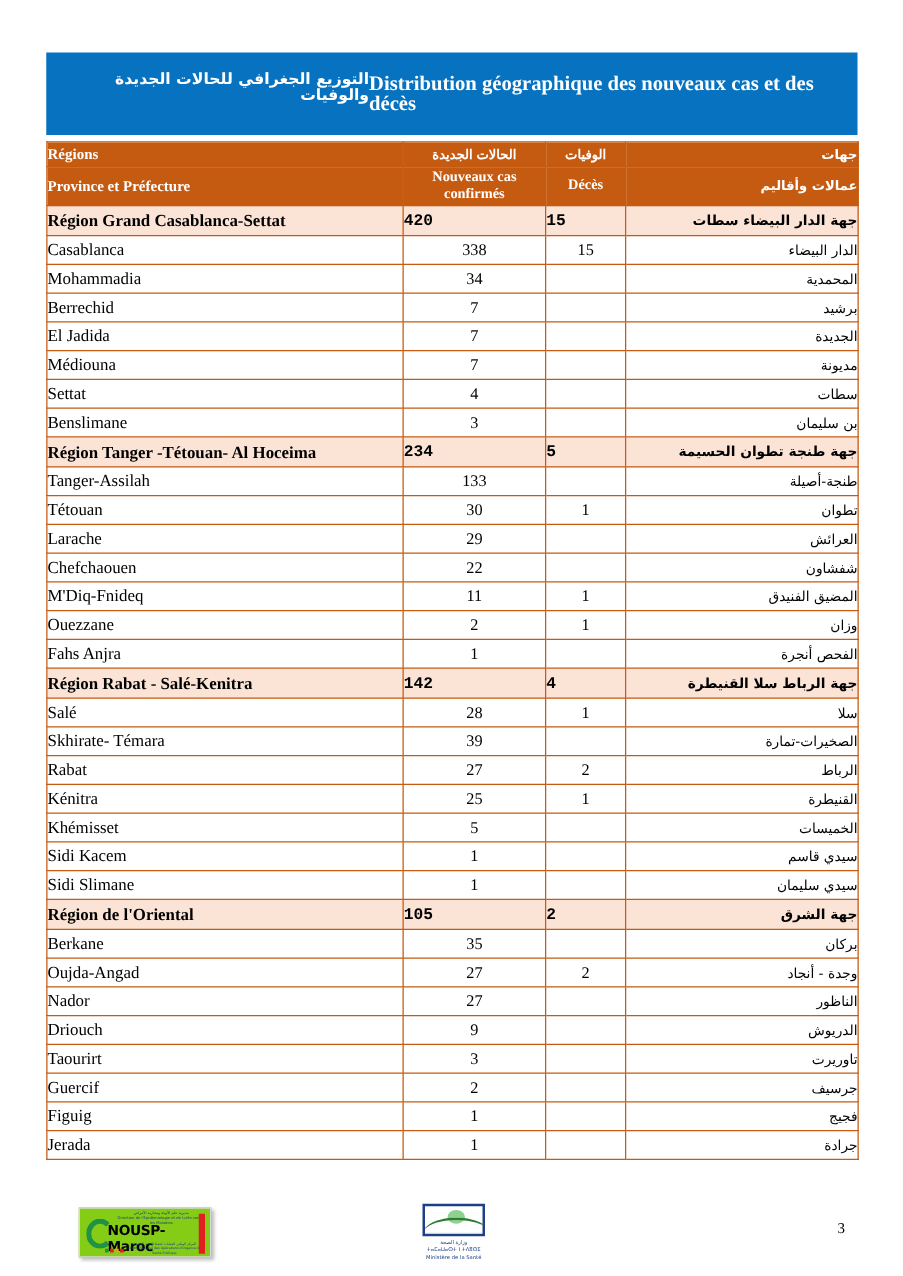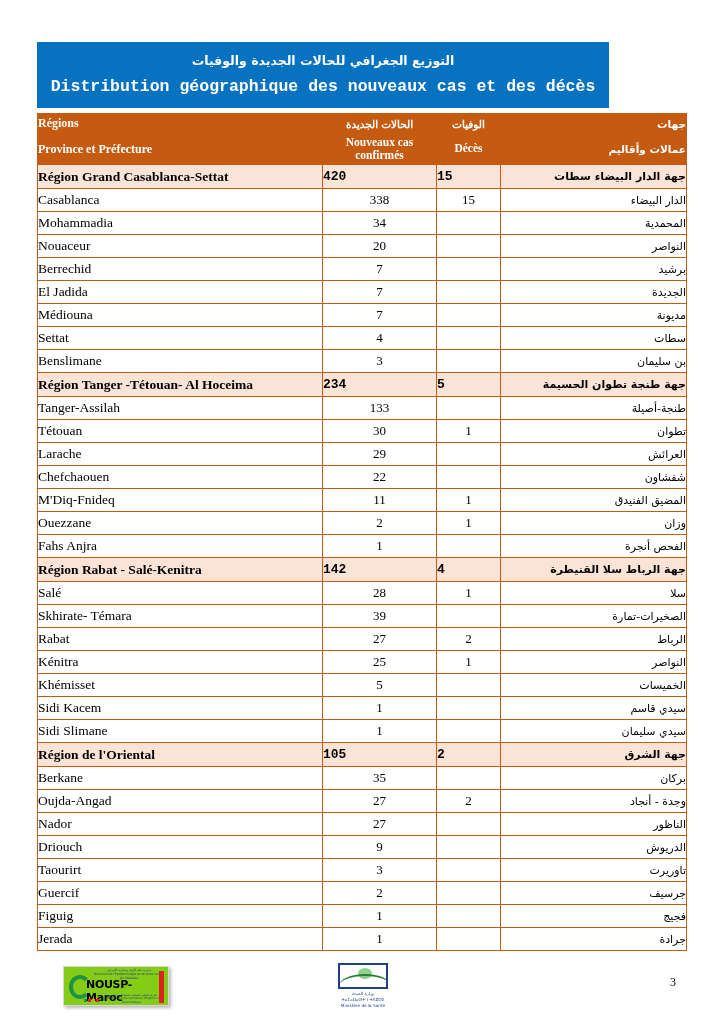--- a/index.html
+++ b/index.html
@@ -14,42 +14,42 @@
     color: #000000;
     position: relative;
     overflow: hidden;
   }
 
   
   #title-banner {
     position: absolute;
     left: 37px;
     top: 42px;
-    width: 572px;
+    width: 649px;
     height: 66px;
     background: #0672C0;
     box-sizing: border-box;
     display: flex;
-    flex-direction: column;
+    flex-direction: row;
     align-items: center;
     justify-content: center;
   }
   #title-ar {
     color: #ffffff;
     font-family: "DejaVu Sans", sans-serif;
     font-weight: bold;
     font-size: 12.5px;
     direction: rtl;
     unicode-bidi: embed;
     line-height: 1;
     margin-bottom: 11px;
   }
   #title-fr {
     color: #ffffff;
-    font-family: Liberation Mono, monospace;
+    font-family: Liberation Serif, serif;
     font-weight: bold;
     font-size: 16.5px;
     line-height: 1;
   }
 
   
   #data-table {
     position: absolute;
     left: 37px;
     top: 113px;
@@ -401,26 +401,20 @@
         <td class="cell-num">15</td>
         <td class="cell-ar">الدار البيضاء</td>
       </tr>
       <tr class="prov-row">
         <td class="cell-fr">Mohammadia</td>
         <td class="cell-num">34</td>
         <td class="cell-num"></td>
         <td class="cell-ar">المحمدية</td>
       </tr>
       <tr class="prov-row">
-        <td class="cell-fr">Nouaceur</td>
-        <td class="cell-num">20</td>
-        <td class="cell-num"></td>
-        <td class="cell-ar">النواصر</td>
-      </tr>
-      <tr class="prov-row">
         <td class="cell-fr">Berrechid</td>
         <td class="cell-num">7</td>
         <td class="cell-num"></td>
         <td class="cell-ar">برشيد</td>
       </tr>
       <tr class="prov-row">
         <td class="cell-fr">El Jadida</td>
         <td class="cell-num">7</td>
         <td class="cell-num"></td>
         <td class="cell-ar">الجديدة</td>
@@ -512,21 +506,21 @@
       <tr class="prov-row">
         <td class="cell-fr">Rabat</td>
         <td class="cell-num">27</td>
         <td class="cell-num">2</td>
         <td class="cell-ar">الرباط</td>
       </tr>
       <tr class="prov-row">
         <td class="cell-fr">Kénitra</td>
         <td class="cell-num">25</td>
         <td class="cell-num">1</td>
-        <td class="cell-ar">النواصر</td>
+        <td class="cell-ar">القنيطرة</td>
       </tr>
       <tr class="prov-row">
         <td class="cell-fr">Khémisset</td>
         <td class="cell-num">5</td>
         <td class="cell-num"></td>
         <td class="cell-ar">الخميسات</td>
       </tr>
       <tr class="prov-row">
         <td class="cell-fr">Sidi Kacem</td>
         <td class="cell-num">1</td>

